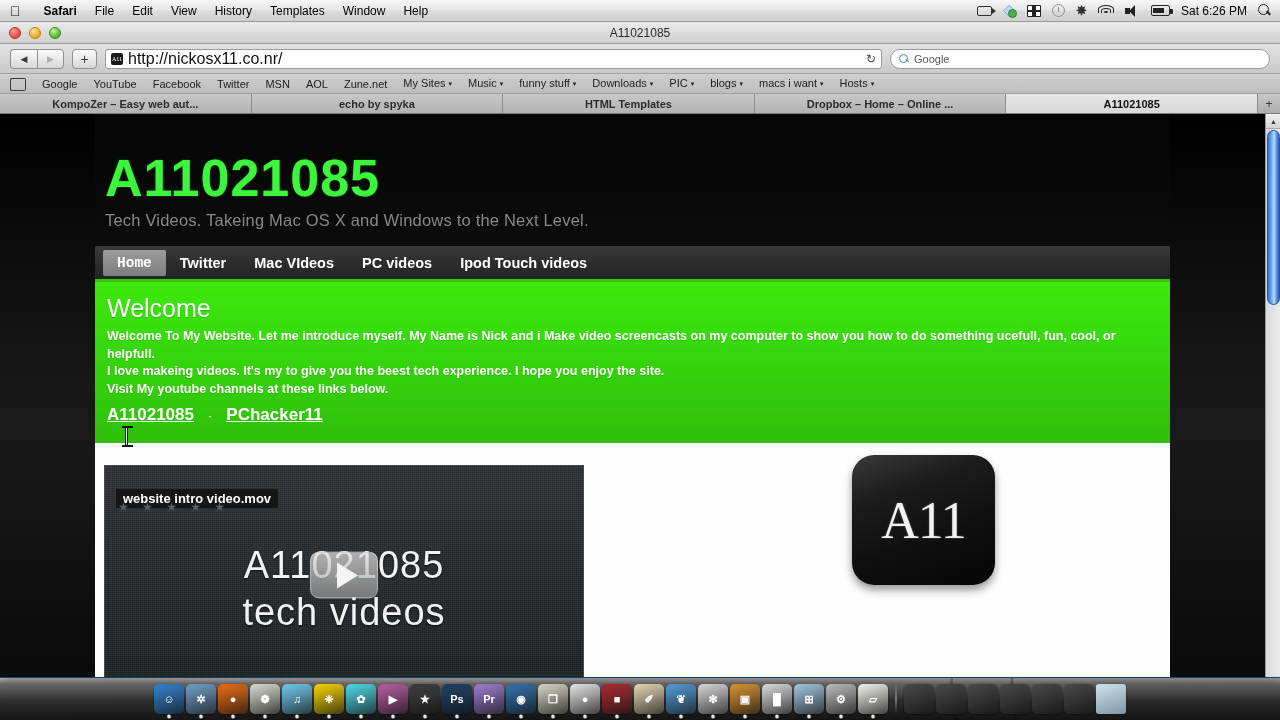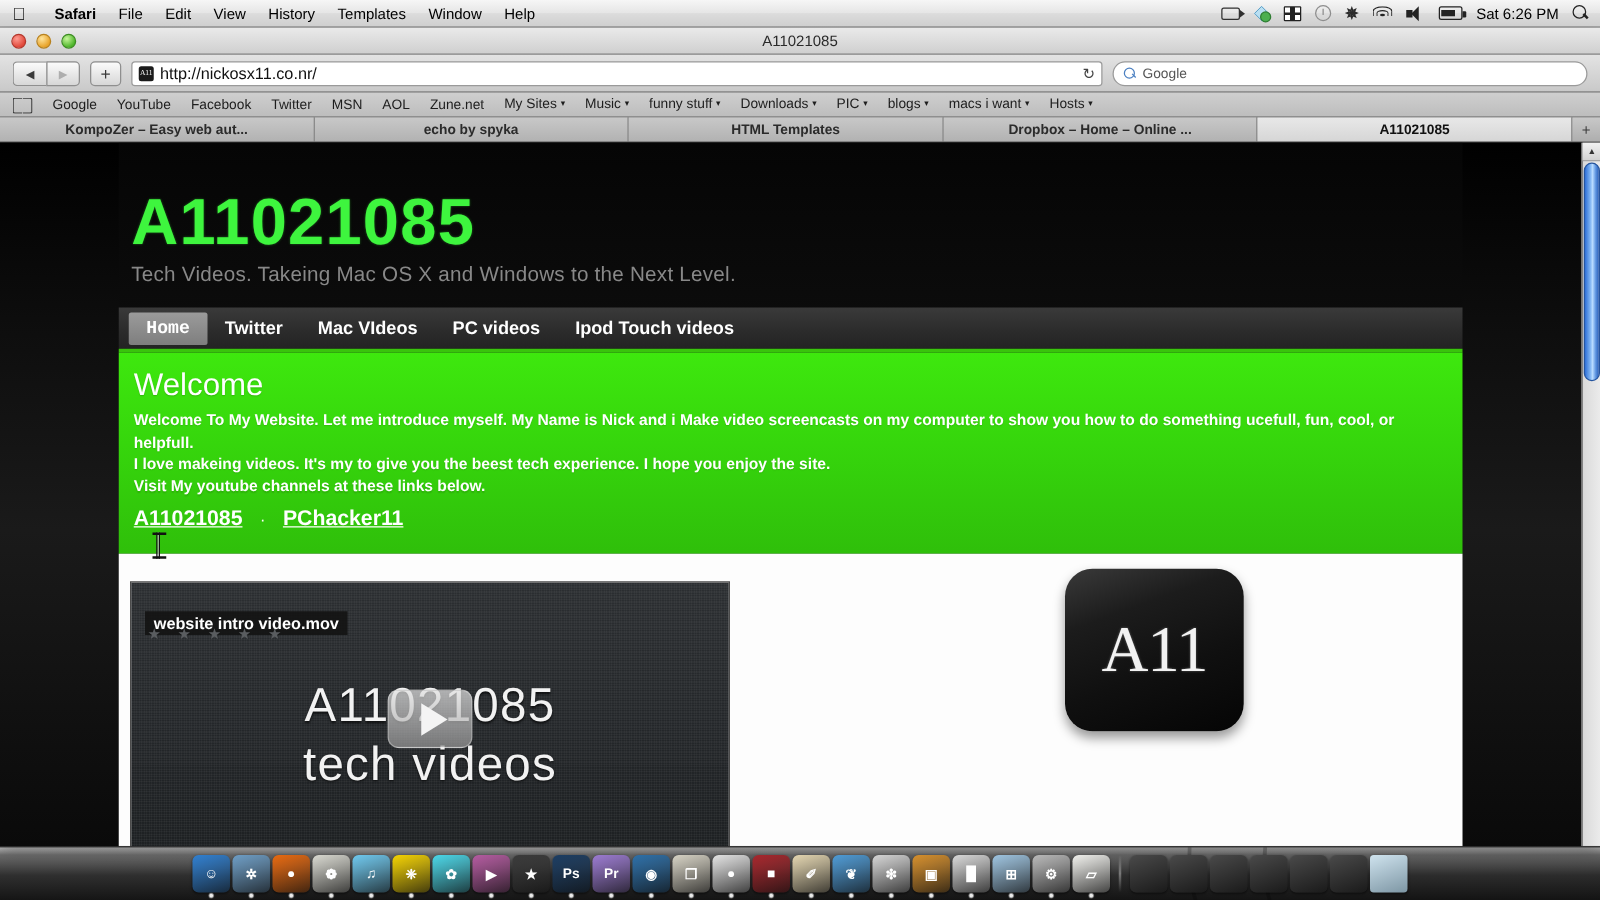--- a/index.html
+++ b/index.html
@@ -57,21 +57,21 @@
   .icon-bat{width:19px;height:11px;border:1.6px solid #232323;border-radius:2px;position:relative;}
   .icon-bat:before{content:"";position:absolute;right:-4px;top:3px;width:2.5px;height:5px;background:#232323;border-radius:0 1px 1px 0;}
   .icon-bat:after{content:"";position:absolute;left:1.5px;top:1.5px;width:11px;height:5px;background:#232323;}
   .icon-search{width:13px;height:13px;position:relative;}
   .icon-search:before{content:"";position:absolute;left:0;top:0;width:9px;height:9px;border:1.8px solid #232323;border-radius:50%;}
   .icon-search:after{content:"";position:absolute;left:8px;top:8px;width:5px;height:1.8px;background:#232323;transform:rotate(45deg);}
 
   
   #window {
     position:absolute; left:0; top:22px; width:1280px; height:656px;
-    background:#404040; z-index:40;
+    background:#0c4a6e; z-index:40;
     box-shadow:0 0 14px rgba(0,0,0,.45);
   }
   #titlebar {
     height:22px;
     background:linear-gradient(180deg,#eaeaea 0%,#cfcfcf 100%);
     border-bottom:1px solid #9b9b9b;
     display:flex; align-items:center; position:relative;
   }
   .traffic { display:flex; gap:8px; padding-left:9px; }
   .tl { width:12px;height:12px;border-radius:50%; }
@@ -103,21 +103,21 @@
     background:linear-gradient(180deg,#fbfbfb,#d7d7d7);
     border:1px solid #8f8f8f;display:flex;align-items:center;justify-content:center;
     font-size:14px;color:#3a3a3a;line-height:1;
   }
   #urlbar{
     flex:1; height:20px; background:#fff; border:1px solid #9a9a9a;border-radius:3px;
     display:flex;align-items:center;padding:0 5px;gap:5px; position:relative;
   }
   .favicon{width:12px;height:12px;background:#1b1b1b;border-radius:2px;color:#fff;font-size:6px;
     display:flex;align-items:center;justify-content:center;font-family:"Liberation Serif",serif;}
-  #urltext{font-size:13px;color:#111;text-align:center;}
+  #urltext{font-size:16px;color:#111;text-align:center;}
   .reload{margin-left:auto;font-size:12px;color:#444;}
   #searchbar{
     width:380px;height:20px;background:#fff;border:1px solid #9a9a9a;border-radius:10px;
     display:flex;align-items:center;padding:0 8px;gap:5px;
   }
   #searchbar .icon-search{width:10px;height:10px;}
   #searchbar .icon-search:before{width:7px;height:7px;border-width:1.4px;border-color:#4a7fc1;}
   #searchbar .icon-search:after{left:6px;top:6px;width:4px;height:1.4px;background:#4a7fc1;}
   #searchtext{font-size:11px;color:#555;}
 

